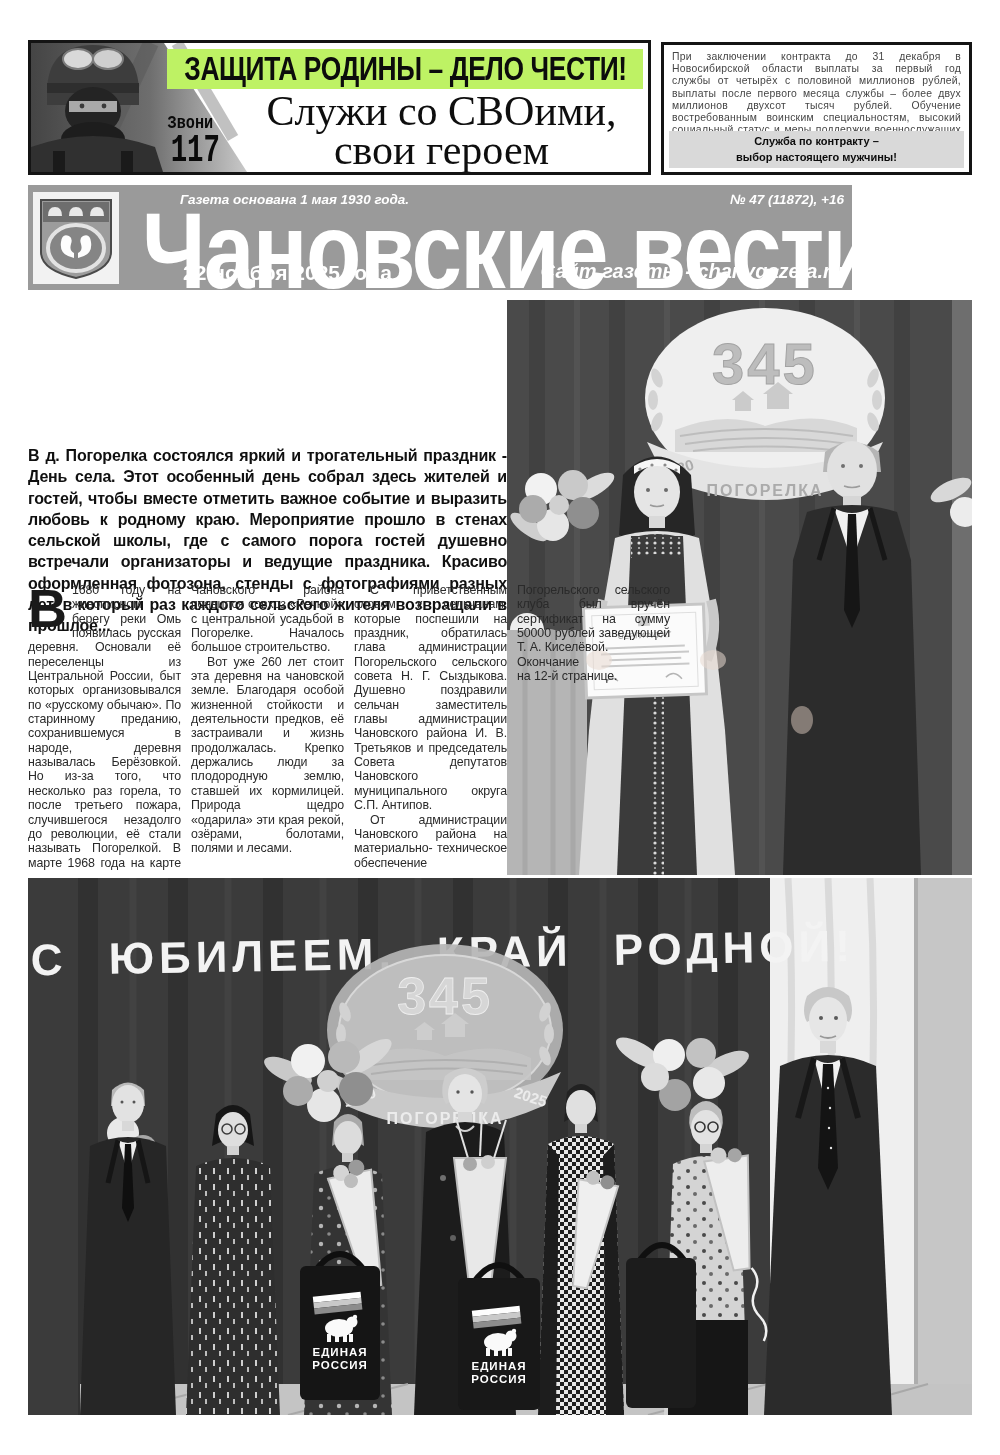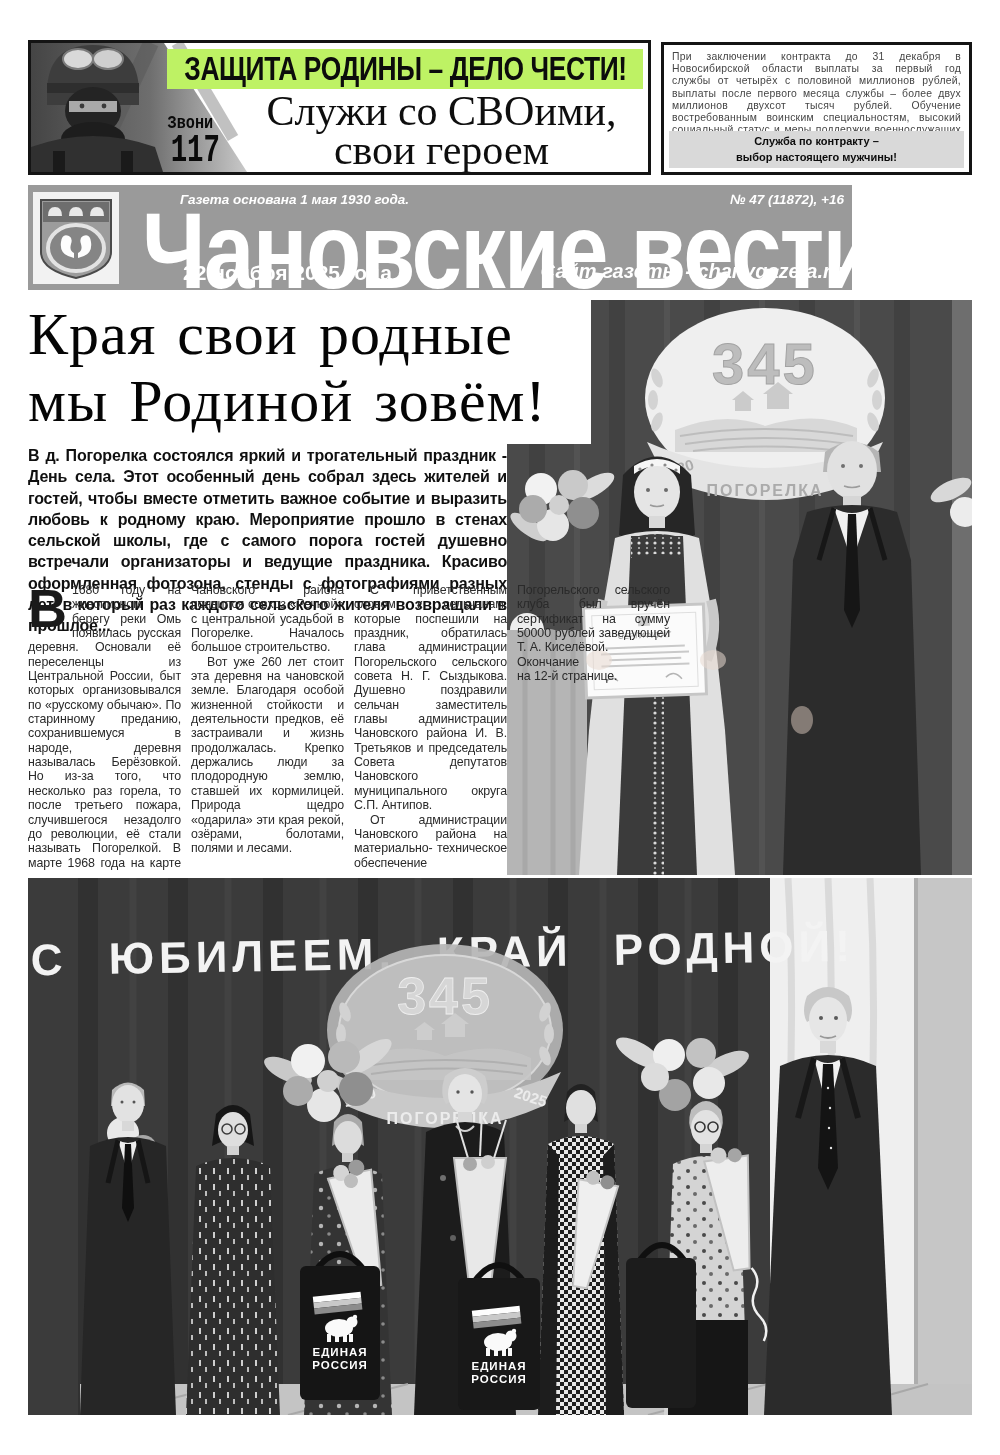--- a/index.html
+++ b/index.html
@@ -254,24 +254,20 @@
         <path d="M300,212 Q345,198 390,212 L404,260 414,575 L276,575 L286,260 Z" fill="#2c2c2c"></path>
         <path d="M327,208 L345,262 L363,208 Q345,218 327,208 Z" fill="#f1f1f1"></path>
         <path d="M341,214 L349,214 L353,310 L345,328 L337,310 Z" fill="#161616"></path>
         <path d="M327,208 L312,260 M363,208 L378,260" stroke="#171717" stroke-width="5"></path>
         <ellipse cx="412,," cy="0" rx="0" ry="0" fill="none"></ellipse>
         <ellipse cx="295" cy="420" rx="11" ry="14" fill="#dcc9bd" opacity=".5"></ellipse>
       </g>
     </svg>
   </div>
 
-  <div class="headline-box">
-    <div class="hl">Края свои родные</div>
-    <div class="hl">мы Родиной зовём!</div>
-  </div>
 
   <p class="lead">В д. Погорелка состоялся яркий и трогательный праздник - День села. Этот особенный день собрал здесь жителей и гостей, чтобы вместе отметить важное событие и выразить любовь к родному краю. Мероприятие прошло в стенах сельской школы, где с самого порога гостей душевно встречали организаторы и ведущие праздника. Красиво оформленная фотозона, стенды с фотографиями разных лет, в который раз каждого сельского жителя возвращали в прошлое...</p>
 
   <div class="columns">
     <p><span class="dropcap">В</span><span>1680 году на живописном берегу реки Омь появилась русская деревня. Основали её переселенцы из Центральной России, быт которых организовывался по «русскому обычаю». По старинному преданию, сохранившемуся в народе, деревня называлась Берёзовкой. Но из-за того, что несколько раз горела, то после третьего пожара, случившегося незадолго до революции, её стали называть Погорелкой. В марте 1968 года на карте Чановского района появился совхоз «Речной» с центральной усадьбой в Погорелке. Началось большое строительство.</span></p>
     <p class="ind">Вот уже 260 лет стоит эта деревня на чановской земле. Благодаря особой жизненной стойкости и деятельности предков, её застраивали и жизнь продолжалась. Крепко держались люди за плодородную землю, ставшей их кормилицей. Природа щедро «одарила» эти края рекой, озёрами, болотами, полями и лесами.</p>
     <p class="ind">С приветственным словом к сельчанам, которые поспешили на праздник, обратилась глава администрации Погорельского сельского совета Н. Г. Сыздыкова. Душевно поздравили сельчан заместитель главы администрации Чановского района И. В. Третьяков и председатель Совета депутатов Чановского муниципального округа С.П. Антипов.</p>
     <p class="ind">От администрации Чановского района на материально- техническое обеспечение Погорельского сельского клуба был вручён сертификат на сумму 50000 рублей заведующей Т. А. Киселёвой.</p>
     <p class="cont">
       <span>Окончание</span><br>

